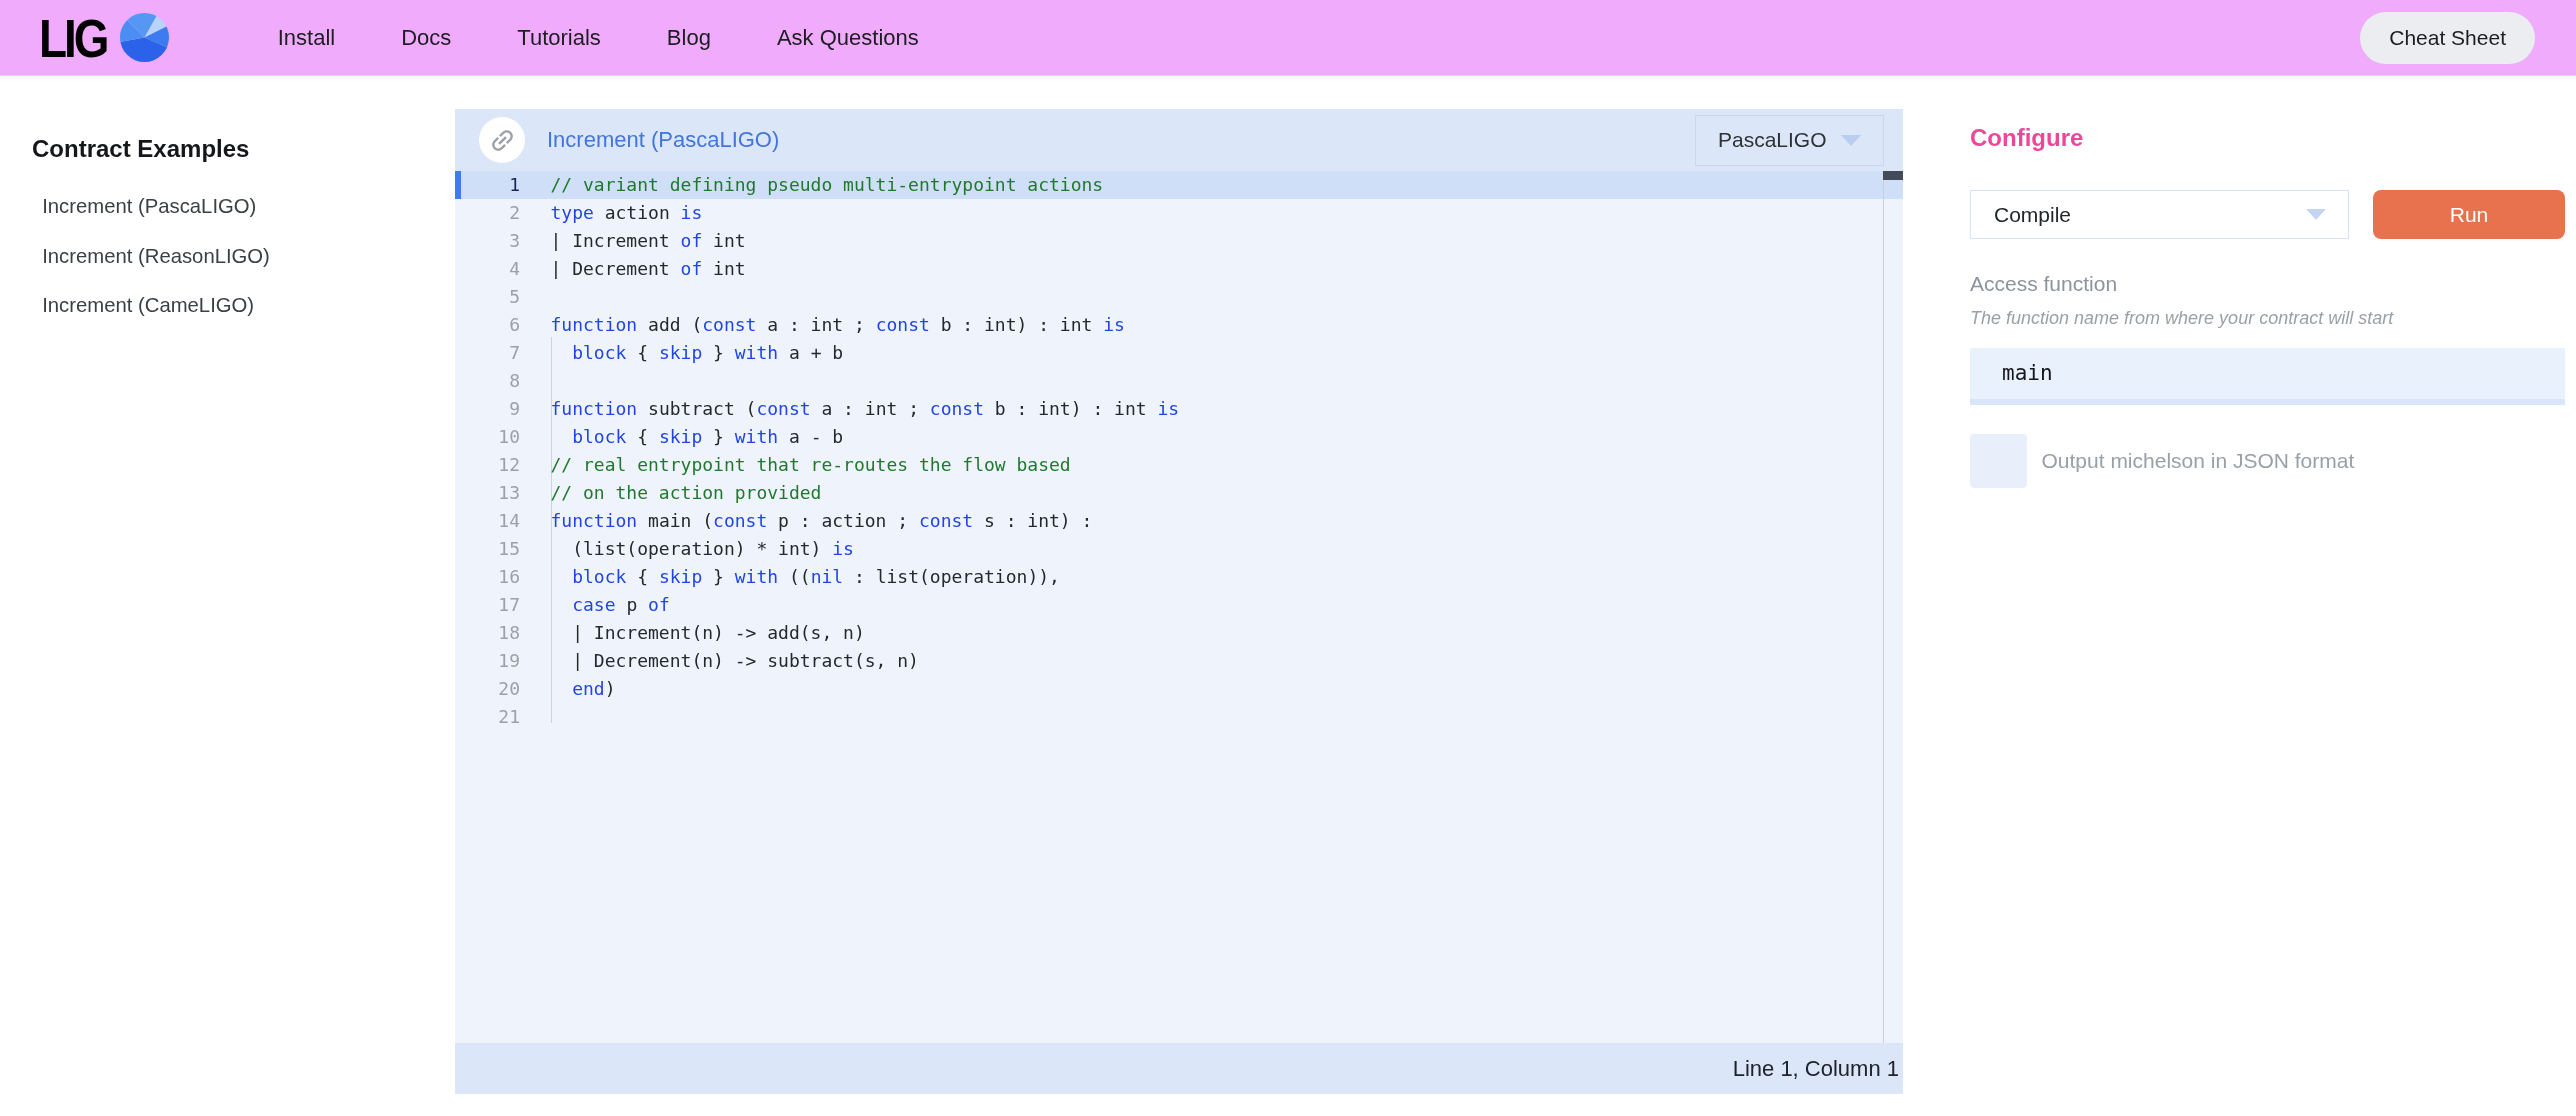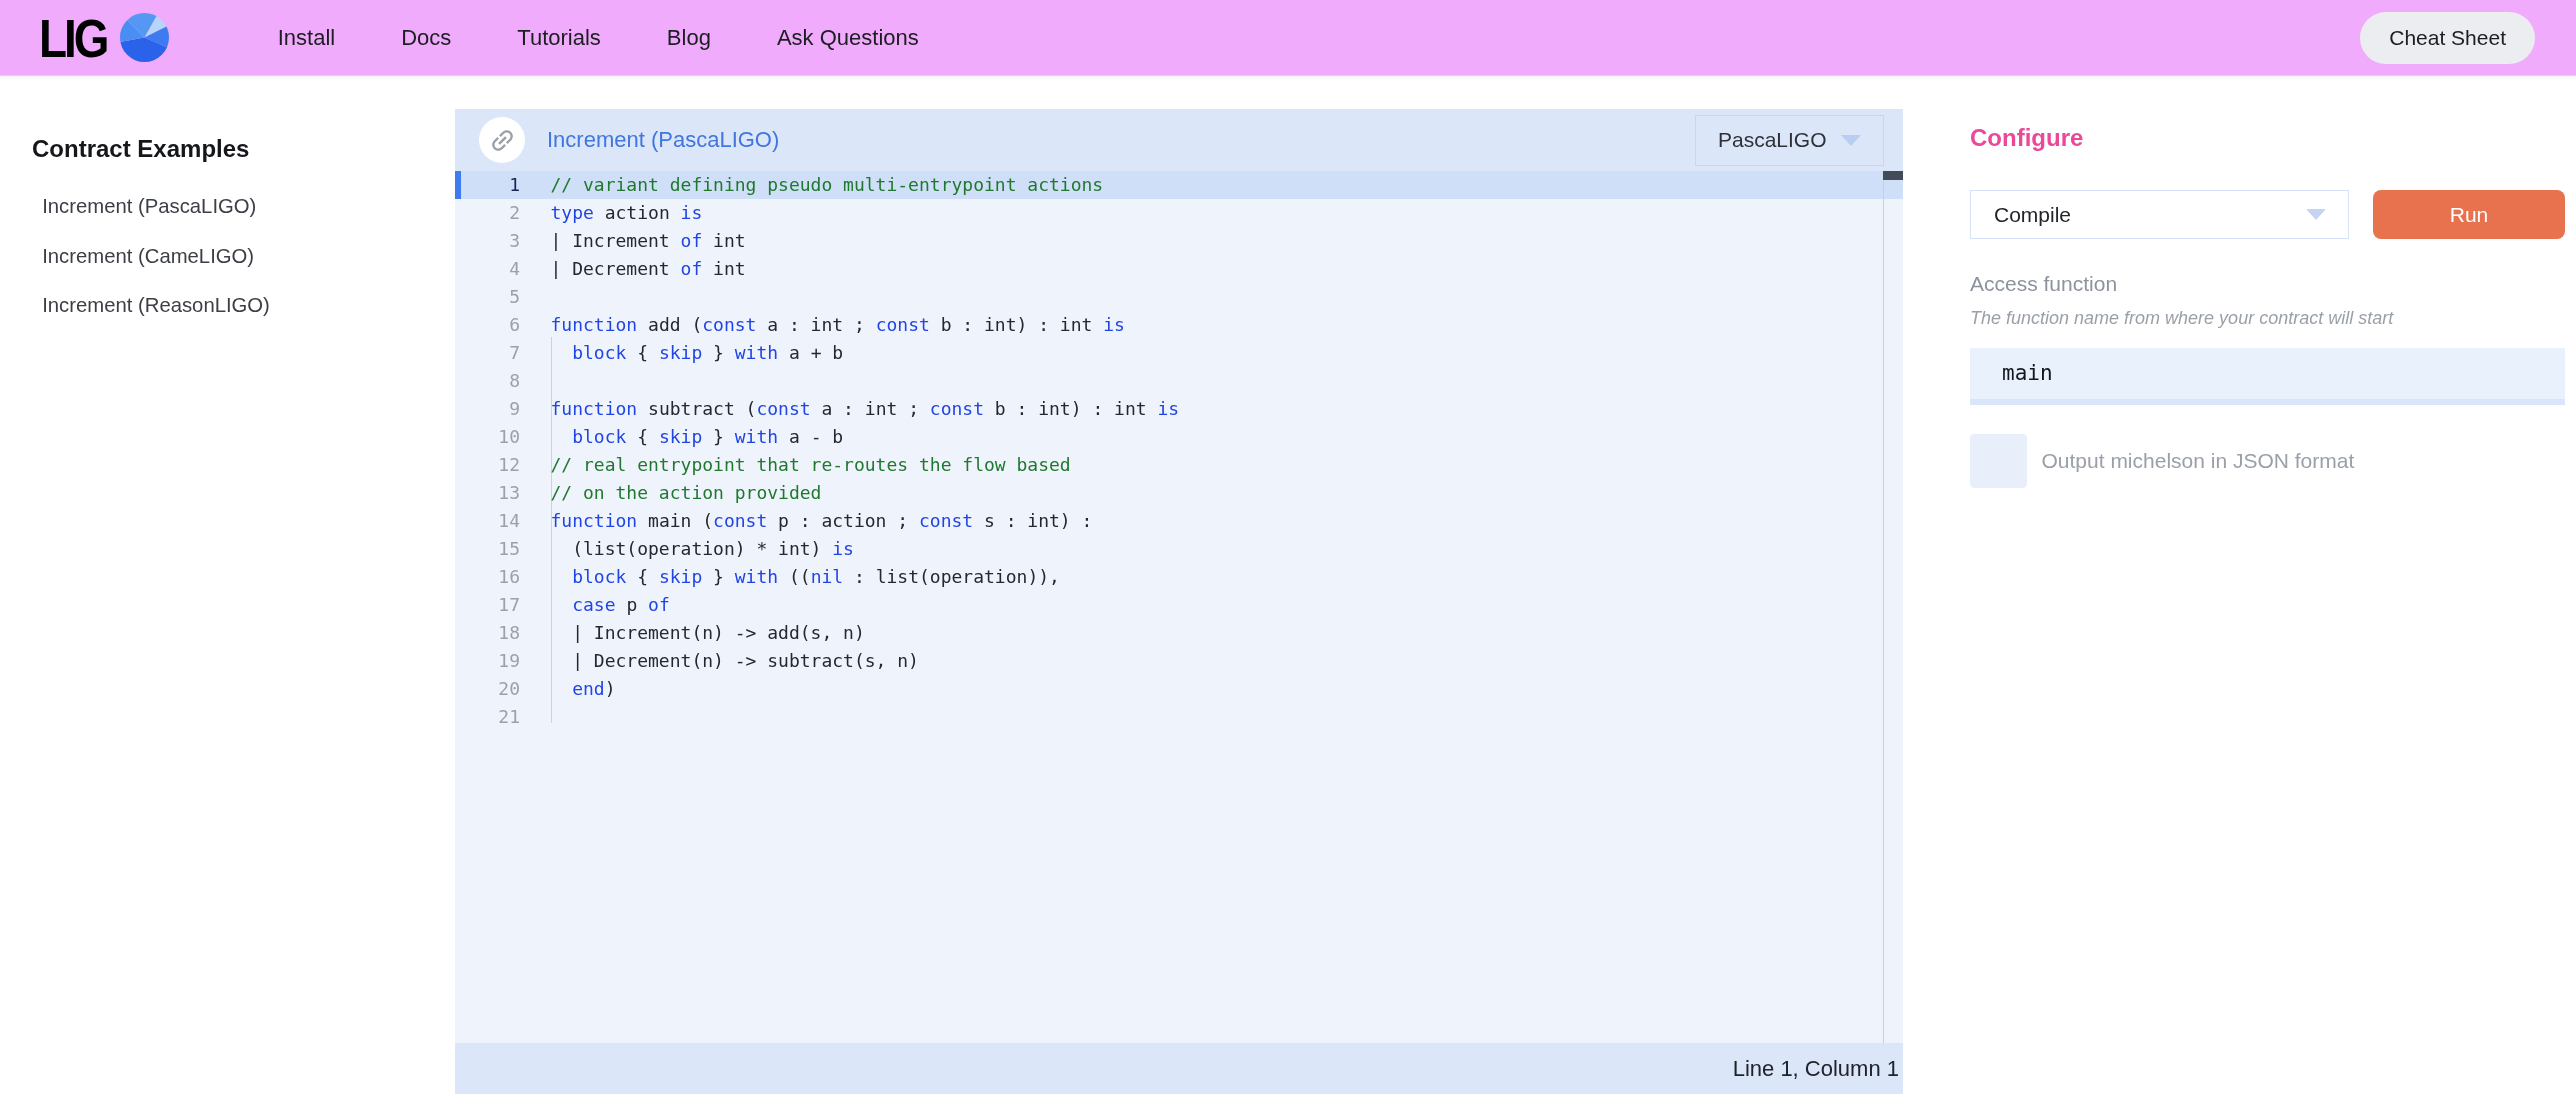--- a/index.html
+++ b/index.html
@@ -128,22 +128,22 @@
       <div class="nav-link">Ask Questions</div>
     </div>
   <div class="nav-spacer"></div>
   <div class="cheat-btn">Cheat Sheet</div>
 </div>
 
 <div class="sidebar">
   <h2 class="sidebar-title">Contract Examples</h2>
   <div id="sidebar-items">
       <div class="sidebar-item">Increment (PascaLIGO)</div>
+      <div class="sidebar-item">Increment (ReasonLIGO)</div>
       <div class="sidebar-item">Increment (CameLIGO)</div>
-      <div class="sidebar-item">Increment (ReasonLIGO)</div>
     </div>
 </div>
 
 <div class="editor-panel">
   <div class="editor-header">
     <div class="link-btn">
       <svg viewBox="0 0 24 24">
         <path d="M3.9,12c0-1.71,1.39-3.1,3.1-3.1h4V7H7c-2.76,0-5,2.24-5,5s2.24,5,5,5h4v-1.9H7C5.29,15.1,3.9,13.71,3.9,12z M8,13h8v-2H8V13z M17,7h-4v1.9h4c1.71,0,3.1,1.39,3.1,3.1s-1.39,3.1-3.1,3.1h-4V17h4c2.76,0,5-2.24,5-5S19.76,7,17,7z"></path>
       </svg>
     </div>

